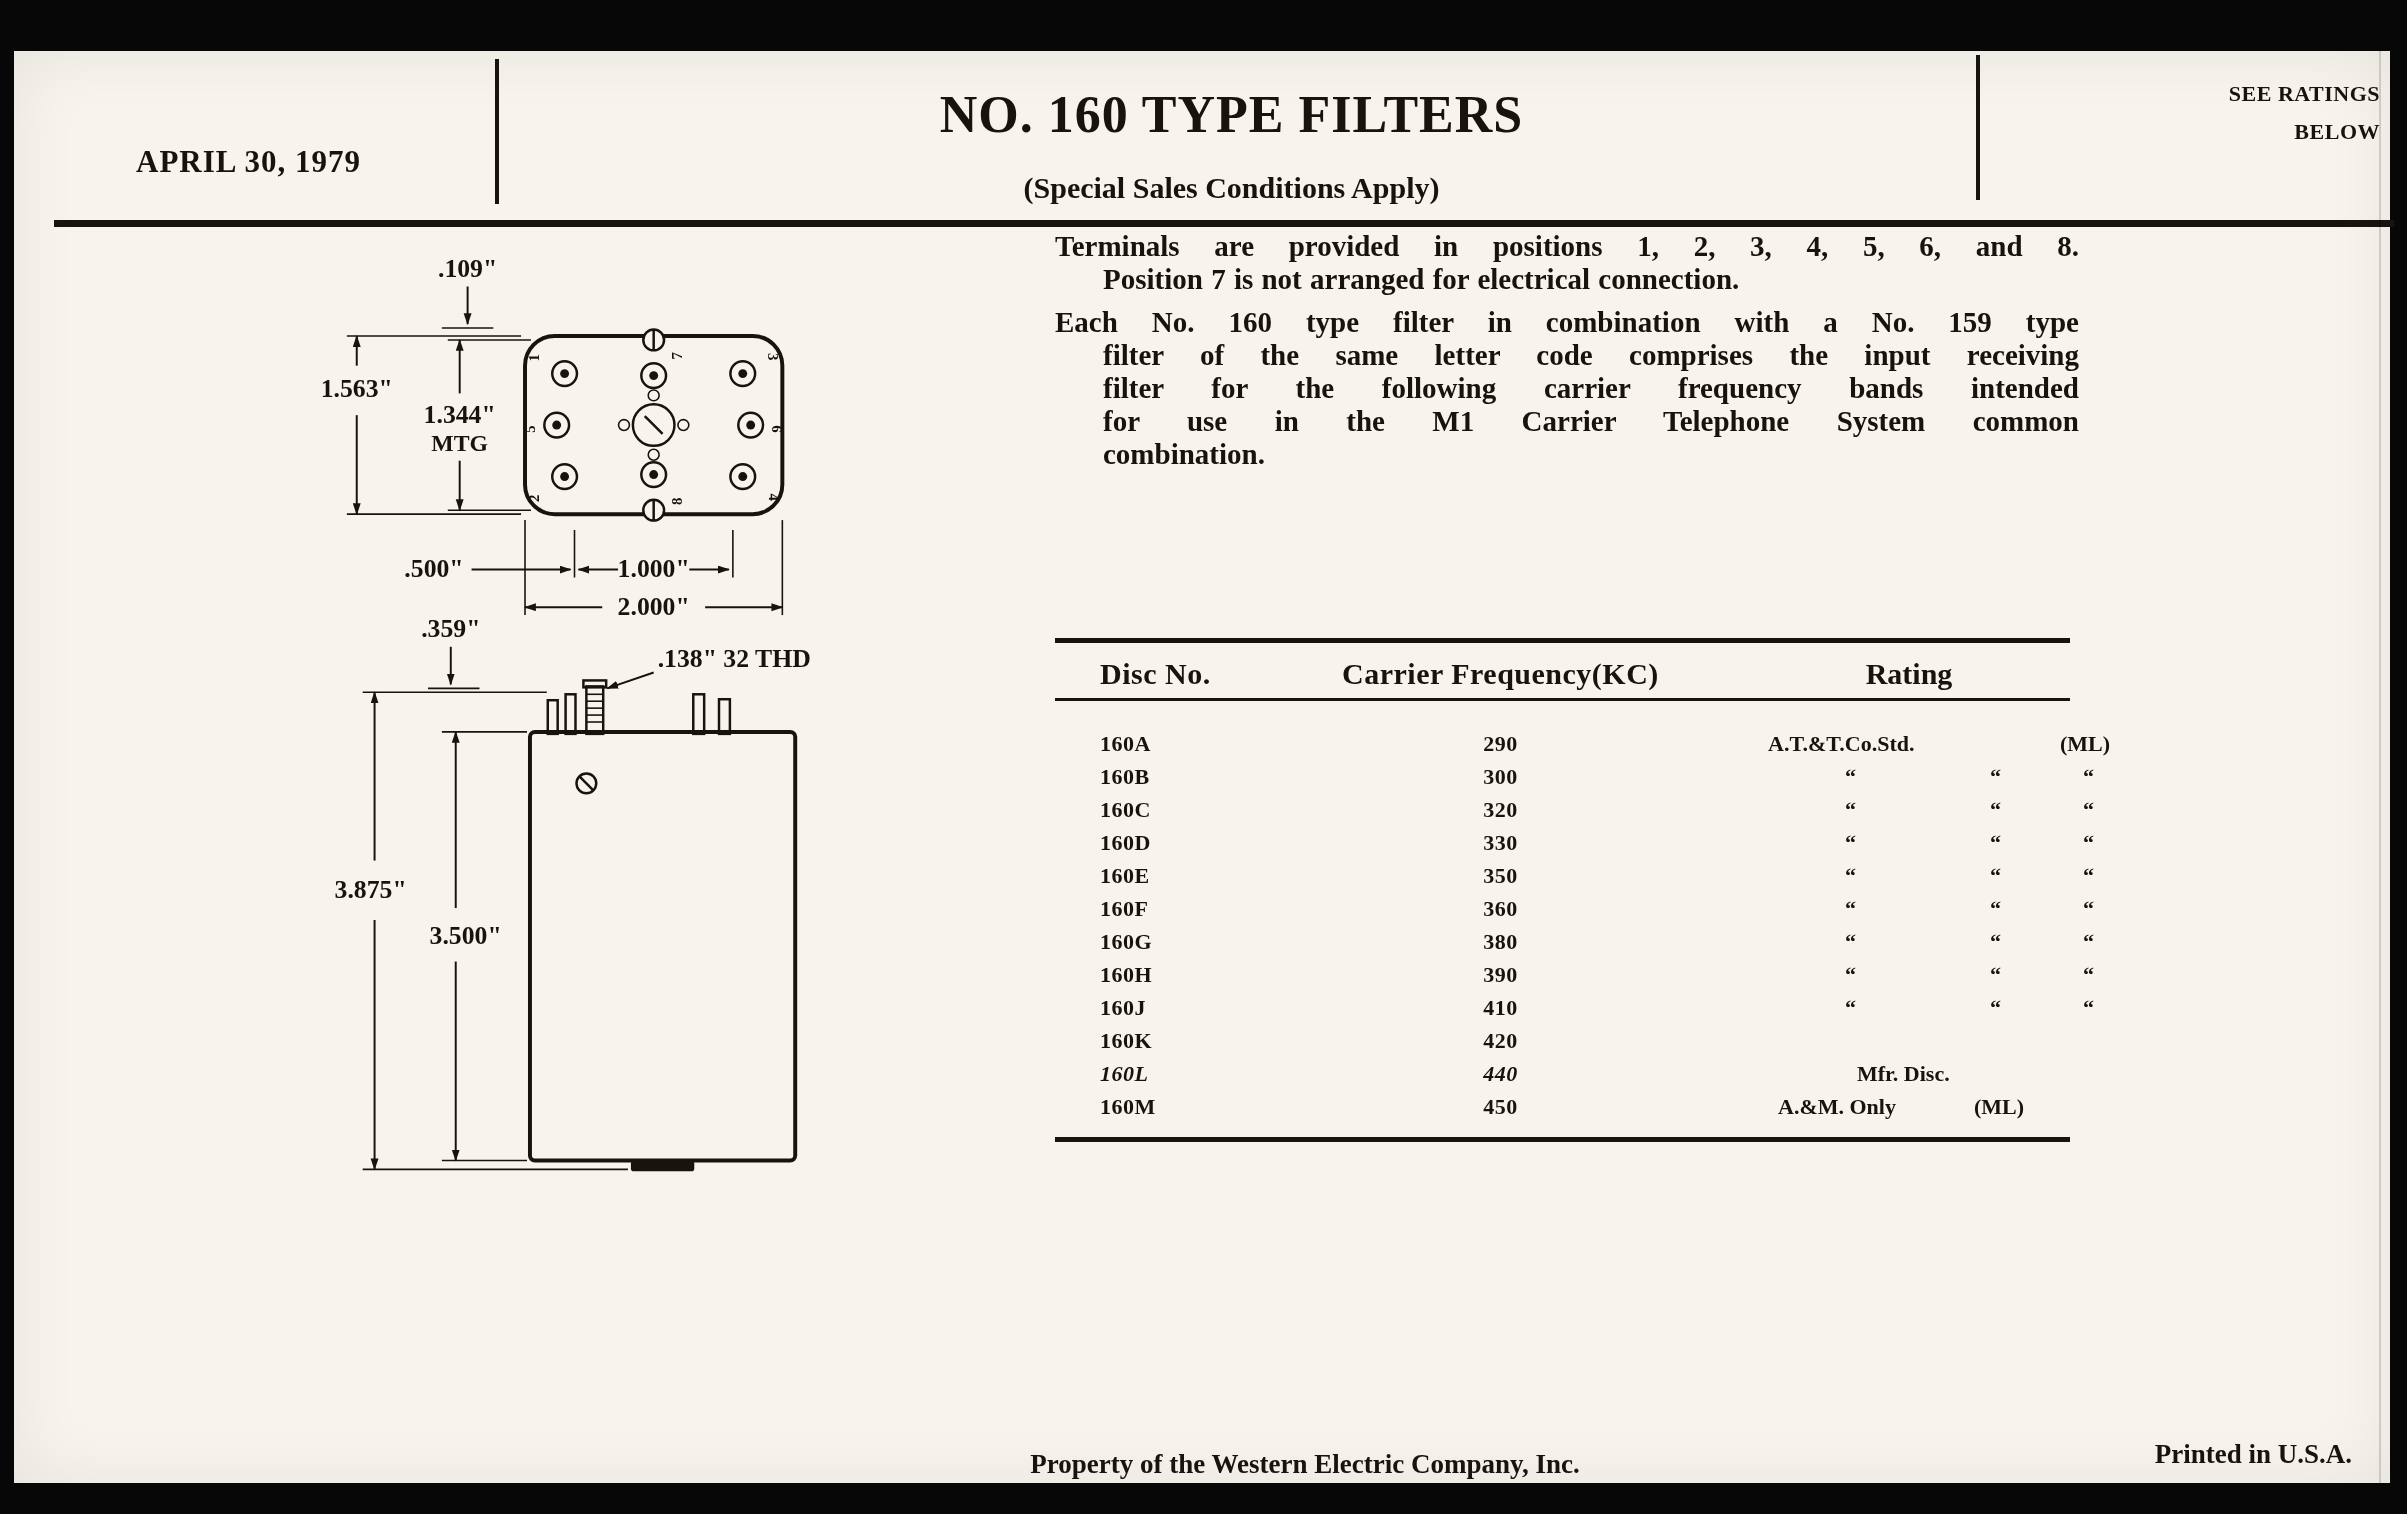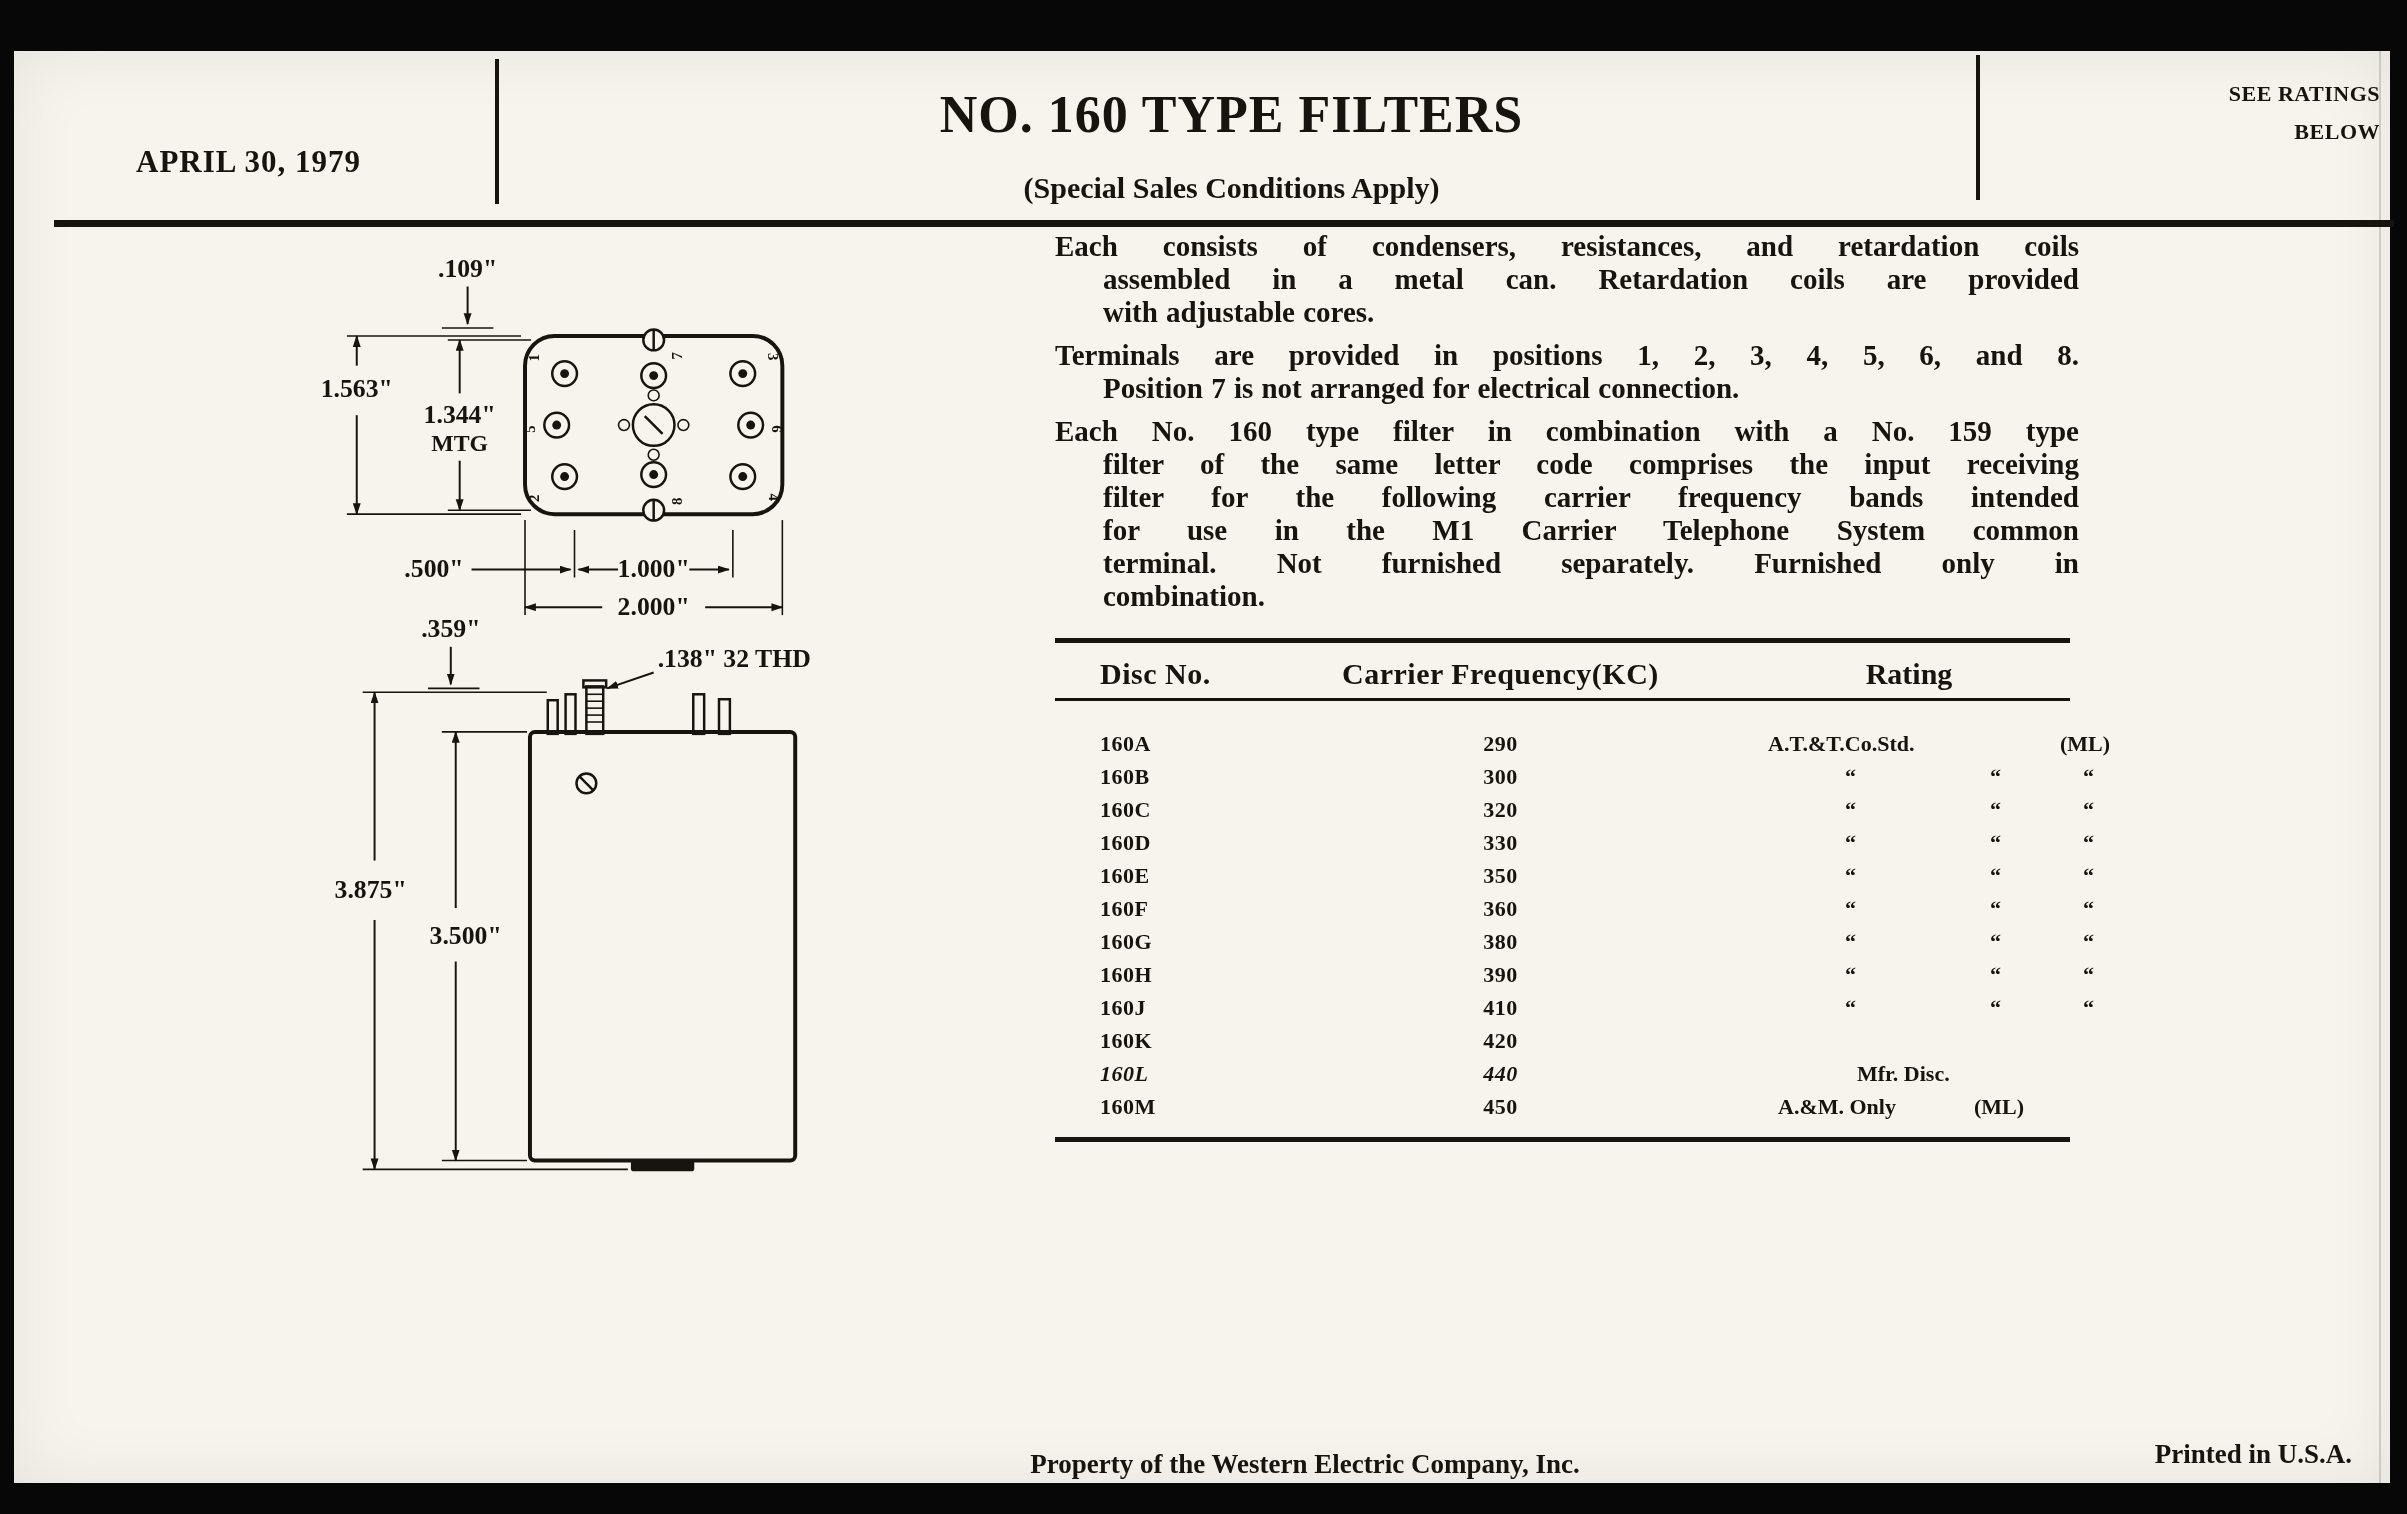--- a/index.html
+++ b/index.html
@@ -229,34 +229,28 @@
         <line class="thin" x1="306" y1="510" x2="392" y2="510"></line>
         <line class="thin" x1="306" y1="943" x2="392" y2="943"></line>
         <line class="dl ms" x1="320" y1="510" x2="320" y2="688"></line>
         <line class="dl me" x1="320" y1="742" x2="320" y2="943"></line>
         <text class="dim" x="330" y="724" text-anchor="middle">3.500"</text>
       </g>
     </svg>
 
     <div class="paras">
         <div class="para">
-          <div class="line first">Each consists of condensers, resistances, and retardation coils</div>
-          <div class="line">assembled in a metal can.  Retardation coils are provided</div>
-          <div class="line last">with adjustable cores.</div>
-        </div>
-        <div class="para">
           <div class="line first">Terminals are provided in positions 1, 2, 3, 4, 5, 6, and 8.</div>
           <div class="line last">Position 7 is not arranged for electrical connection.</div>
         </div>
         <div class="para">
           <div class="line first">Each No. 160 type filter in combination with a No. 159 type</div>
           <div class="line">filter of the same letter code comprises the input receiving</div>
           <div class="line">filter for the following carrier frequency bands intended</div>
           <div class="line">for use in the M1 Carrier Telephone System common</div>
-          <div class="line">terminal.  Not furnished separately.  Furnished only in</div>
           <div class="line last">combination.</div>
         </div>
       </div>
 
     <div class="rtable">
       <div class="thead">
         <div class="cell code hc">Disc No.</div>
         <div class="cell freq hc">
           <div>Carrier Frequency</div>
           <div>(KC)</div>

